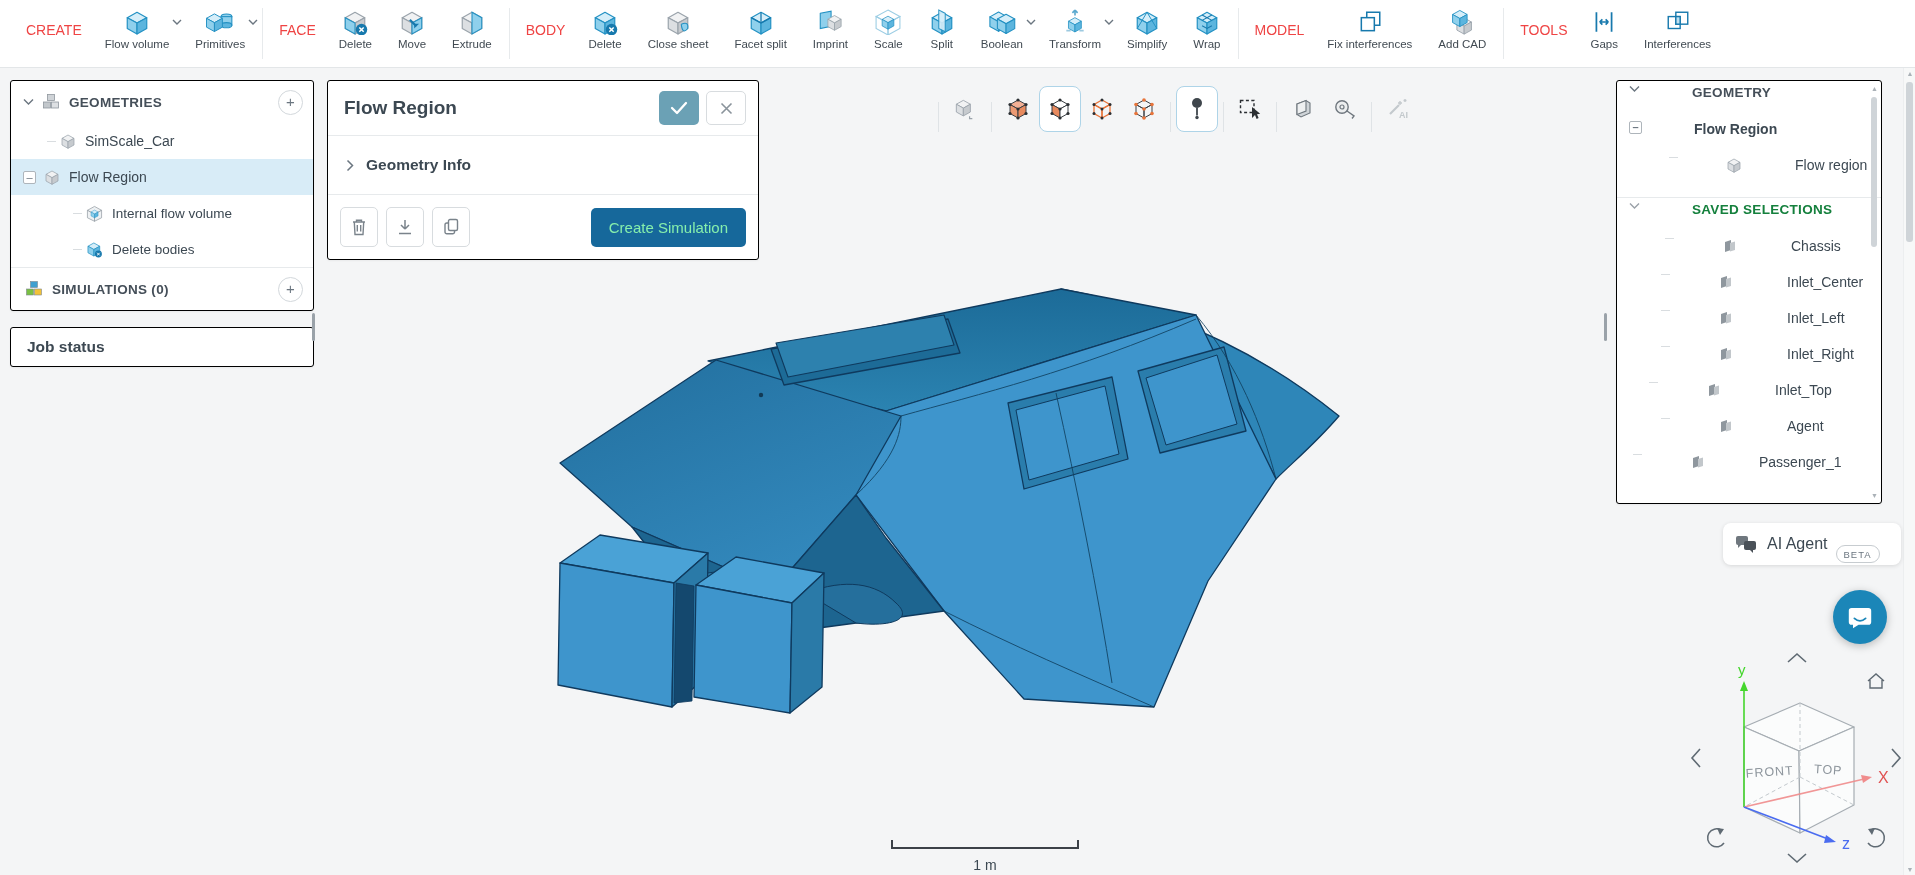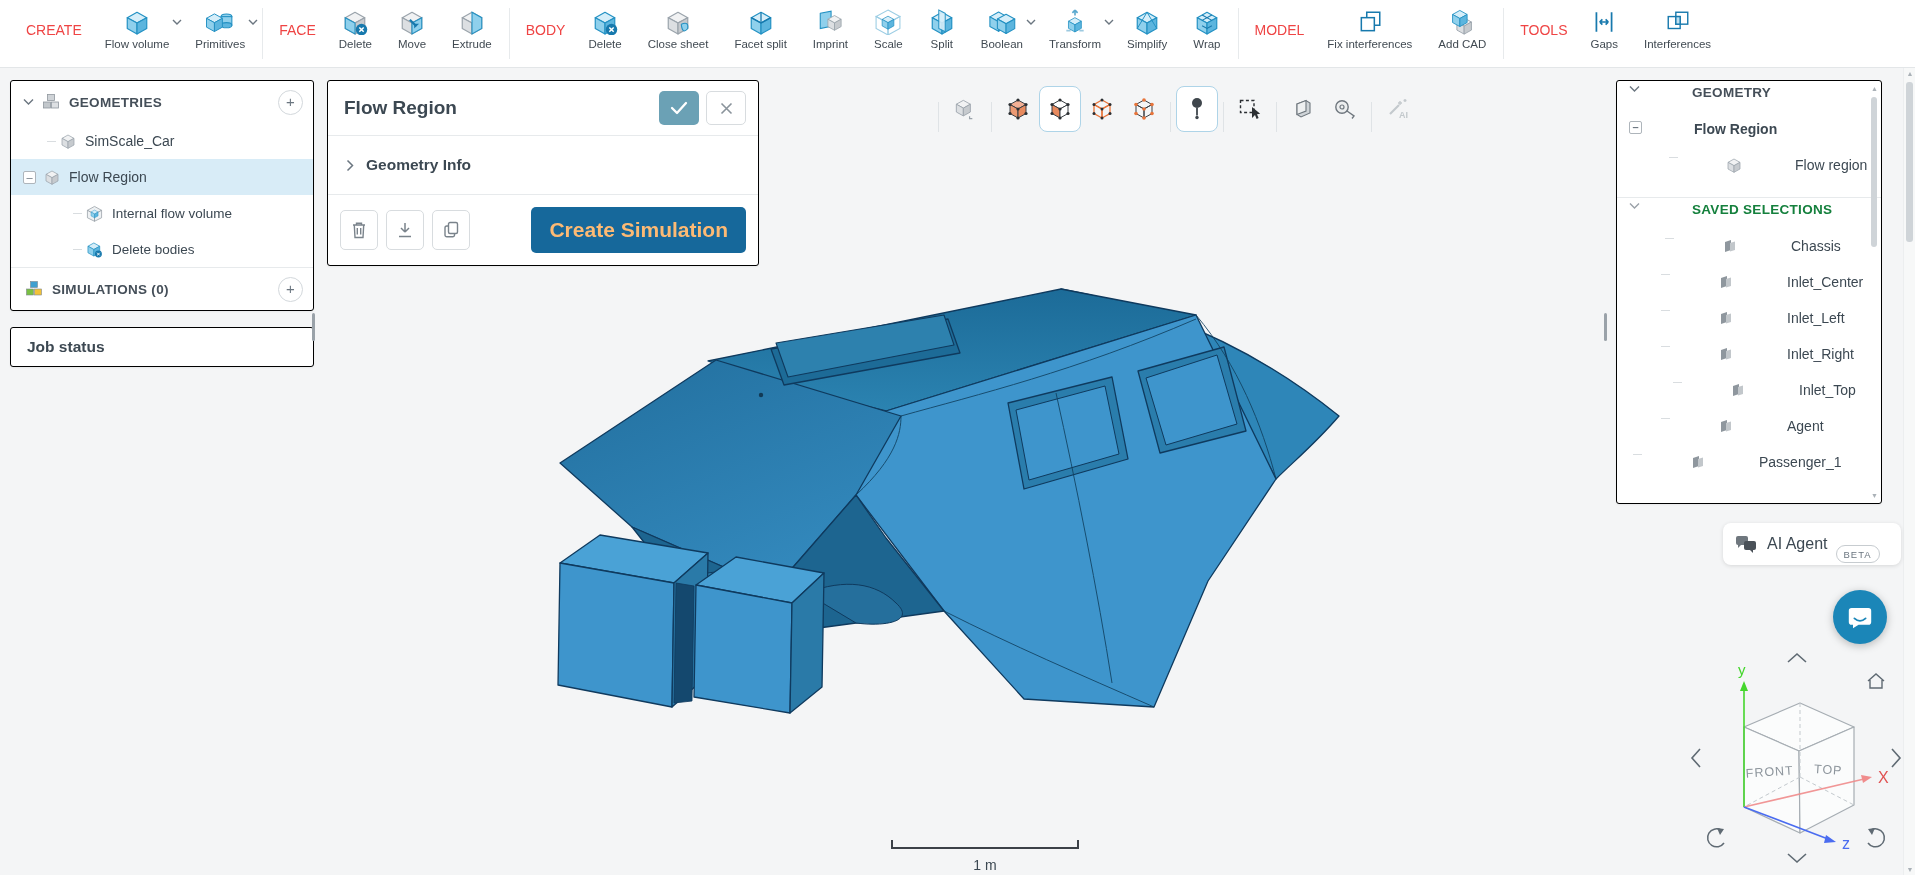--- a/index.html
+++ b/index.html
@@ -30,21 +30,21 @@
   
   .detail-panel { position:absolute; left:327px; top:12px; width:432px; }
   .dp-header { display:flex; align-items:center; padding:10px 12px 10px 16px; height:54px; }
   .dp-title { font-size:19px; font-weight:bold; color:#3c4852; flex:1; }
   .btn-check { width:40px; height:34px; background:#6ba1b5; border:none; border-radius:5px; margin-right:7px; cursor:pointer; display:flex; align-items:center; justify-content:center; }
   .btn-x { width:40px; height:34px; background:#fff; border:1px solid #d8dcdf; border-radius:5px; cursor:pointer; display:flex; align-items:center; justify-content:center; }
   .dp-section { display:flex; align-items:center; height:60px; padding-left:18px; border-top:1px solid #e7eaec; border-bottom:1px solid #e7eaec; cursor:pointer; }
   .dp-sec-label { font-size:15.5px; font-weight:bold; color:#3c4852; margin-left:12px; }
   .dp-footer { display:flex; align-items:center; padding:12px 12px; }
   .icon-btn { width:38px; height:40px; background:#fff; border:1px solid #d8dcdf; border-radius:5px; margin-right:8px; cursor:pointer; display:flex; align-items:center; justify-content:center; }
-  .btn-primary { margin-left:auto; background:#16689b; color:#fdba74; border:none; border-radius:5px; font-size:21px; font-weight:bold; padding:11px 18px; cursor:pointer; font-family:"Liberation Sans",sans-serif; }
+  .btn-primary { margin-left:auto; background:#16689b; color:#86efac; border:none; border-radius:5px; font-size:15px; font-weight:normal; padding:11px 18px; cursor:pointer; font-family:"Liberation Sans",sans-serif; }
 
   
   .vp-tools { position:absolute; left:933px; top:14px; display:flex; align-items:flex-end; height:50px; }
   .vp-btn { width:42px; height:46px; display:flex; align-items:center; justify-content:center; border:1px solid transparent; border-radius:8px; cursor:pointer; }
   .vp-btn.active { background:#fff; border-color:#aed4e8; }
   .vp-btn.disabled { cursor:default; }
   .vp-div { width:1px; height:30px; background:#dfe3e6; margin:0 5px; }
 
   
   .right-panel { position:absolute; left:1616px; top:12px; width:266px; height:424px; padding-top:4px; }
@@ -680,21 +680,21 @@
     <div class="rp-row" style="padding-left:44px">
       <span class="tick"></span>
       <span class="tree-ic">
           <svg width="16" height="16" viewBox="0 0 16 16">
             <polygon points="3,4 9,2 9,12 3,14" fill="#8f979e"></polygon>
             <polygon points="8,5 13,3.5 13,12 8,13.5" fill="#c2c7cb"></polygon>
           </svg>
         </span>
       <span>Inlet_Right</span>
     </div>
-    <div class="rp-row" style="padding-left:56px">
+    <div class="rp-row" style="padding-left:32px">
       <span class="tick"></span>
       <span class="tree-ic">
           <svg width="16" height="16" viewBox="0 0 16 16">
             <polygon points="3,4 9,2 9,12 3,14" fill="#8f979e"></polygon>
             <polygon points="8,5 13,3.5 13,12 8,13.5" fill="#c2c7cb"></polygon>
           </svg>
         </span>
       <span>Inlet_Top</span>
     </div>
     <div class="rp-row" style="padding-left:44px">

